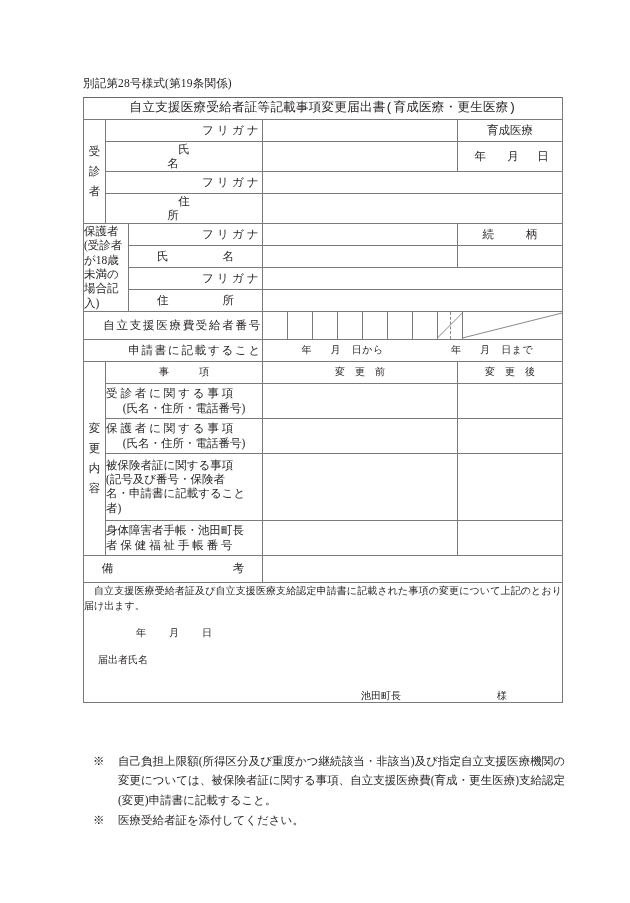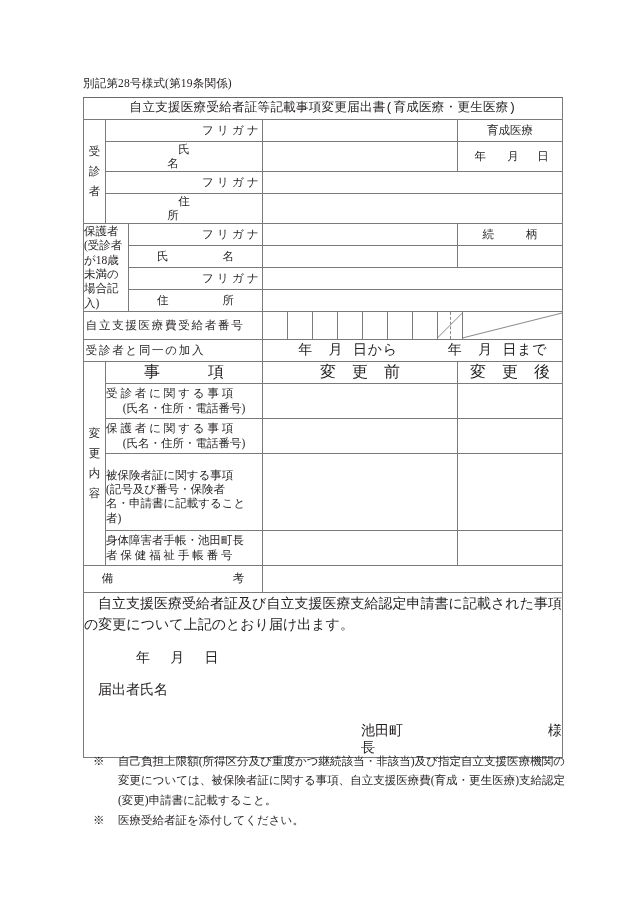--- a/index.html
+++ b/index.html
@@ -85,21 +85,21 @@
     text-align: left;
     padding: 2px 4px 2px 6px;
     font-size: 11.5px;
     line-height: 1.45;
   }
 
   .blank { background: #ffffff; }
 
   
   .numrow-label {
-    text-align: left;
+    text-align: right;
     font-size: 11.5px;
     letter-spacing: 0.15em;
     text-indent: 0.15em;
   }
   .numbox-wrap {
     position: relative;
     height: 27px;
   }
   .numbox-table {
     width: 100%;
@@ -126,46 +126,46 @@
   .diag-svg {
     position: absolute;
     left: 0; top: 0;
     width: 100%;
     height: 100%;
     pointer-events: none;
   }
 
   
   .period-cell {
-    font-size: 14px;
+    font-size: 10px;
     text-align: left;
     padding-left: 0;
   }
   .period-inner {
     display: flex;
     align-items: center;
   }
   .period-half {
     width: 50%;
     text-align: center;
     white-space: nowrap;
     letter-spacing: 0.05em;
   }
   .period-half .g { display: inline-block; width: 26px; }
   .period-half .g2 { display: inline-block; width: 30px; }
 
   
-  .chg-head { text-align: center; font-size: 16px; }
+  .chg-head { text-align: center; font-size: 10px; }
 
   
   .decl-cell {
     padding: 9px 9px 10px 9px;
     vertical-align: top;
     height: auto;
-    font-size: 14px;
+    font-size: 10px;
     border-radius: 29px;
   }
   .decl-body {
     line-height: 1.55;
     text-align: justify;
     text-indent: 1em;
   }
   .decl-date {
     margin-top: 13px;
     padding-left: 52px;
@@ -173,21 +173,20 @@
   }
   .decl-date .g { display: inline-block; width: 30px; }
   .decl-name {
     margin-top: 15px;
     padding-left: 14px;
   }
   .decl-addressee {
     margin-top: 23px;
     padding-left: 0;
     display: flex;
-    gap: 40px;
   }
   .decl-addressee .mayor { margin-left: 277px; }
   .decl-addressee .sama  { margin-left: 96px; }
 
   
   .notes {
     position: absolute;
     left: 82px;
     top: 752px;
     width: 472px;
@@ -309,21 +308,21 @@
               </table>
           <svg class="diag-svg" viewBox="0 0 300 27" preserveAspectRatio="none">
             <line x1="175" y1="26" x2="200" y2="1" stroke="#7b7b7b" stroke-width="0.9" vector-effect="non-scaling-stroke"></line>
             <line x1="200" y1="26" x2="300" y2="1" stroke="#7b7b7b" stroke-width="0.9" vector-effect="non-scaling-stroke"></line>
           </svg>
         </div>
       </td>
     </tr>
 
     <tr>
-      <td class="numrow-label" colspan="3">受診者と同一の加入</td>
+      <td class="numrow-label" colspan="3">申請書に記載すること</td>
       <td class="period-cell" colspan="2">
         <div class="period-inner">
           <div class="period-half">
             <span class="g">年</span>
             <span class="g">月</span>
             <span class="g2">日から</span>
           </div>
           <div class="period-half">
             <span class="g">年</span>
             <span class="g">月</span>
@@ -357,21 +356,21 @@
     <tr>
       <td class="lbl-left" colspan="2" style="height:34px">
         <div>保 護 者 に 関 す る 事 項</div>
         <div style="text-align:center">(氏名・住所・電話番号)</div>
       </td>
       <td class="blank"></td>
       <td class="blank"></td>
     </tr>
 
     <tr>
-      <td class="lbl-left" colspan="2" style="height:62px; vertical-align:top; padding-top:14px">
+      <td class="lbl-left" colspan="2" style="height:62px; vertical-align:top; padding-top:4px">
         <div>被保険者証に関する事項</div>
         <div>(記号及び番号・保険者</div>
         <div>名・申請書に記載すること</div>
         <div>者)</div>
       </td>
       <td class="blank"></td>
       <td class="blank"></td>
     </tr>
 
     <tr>

